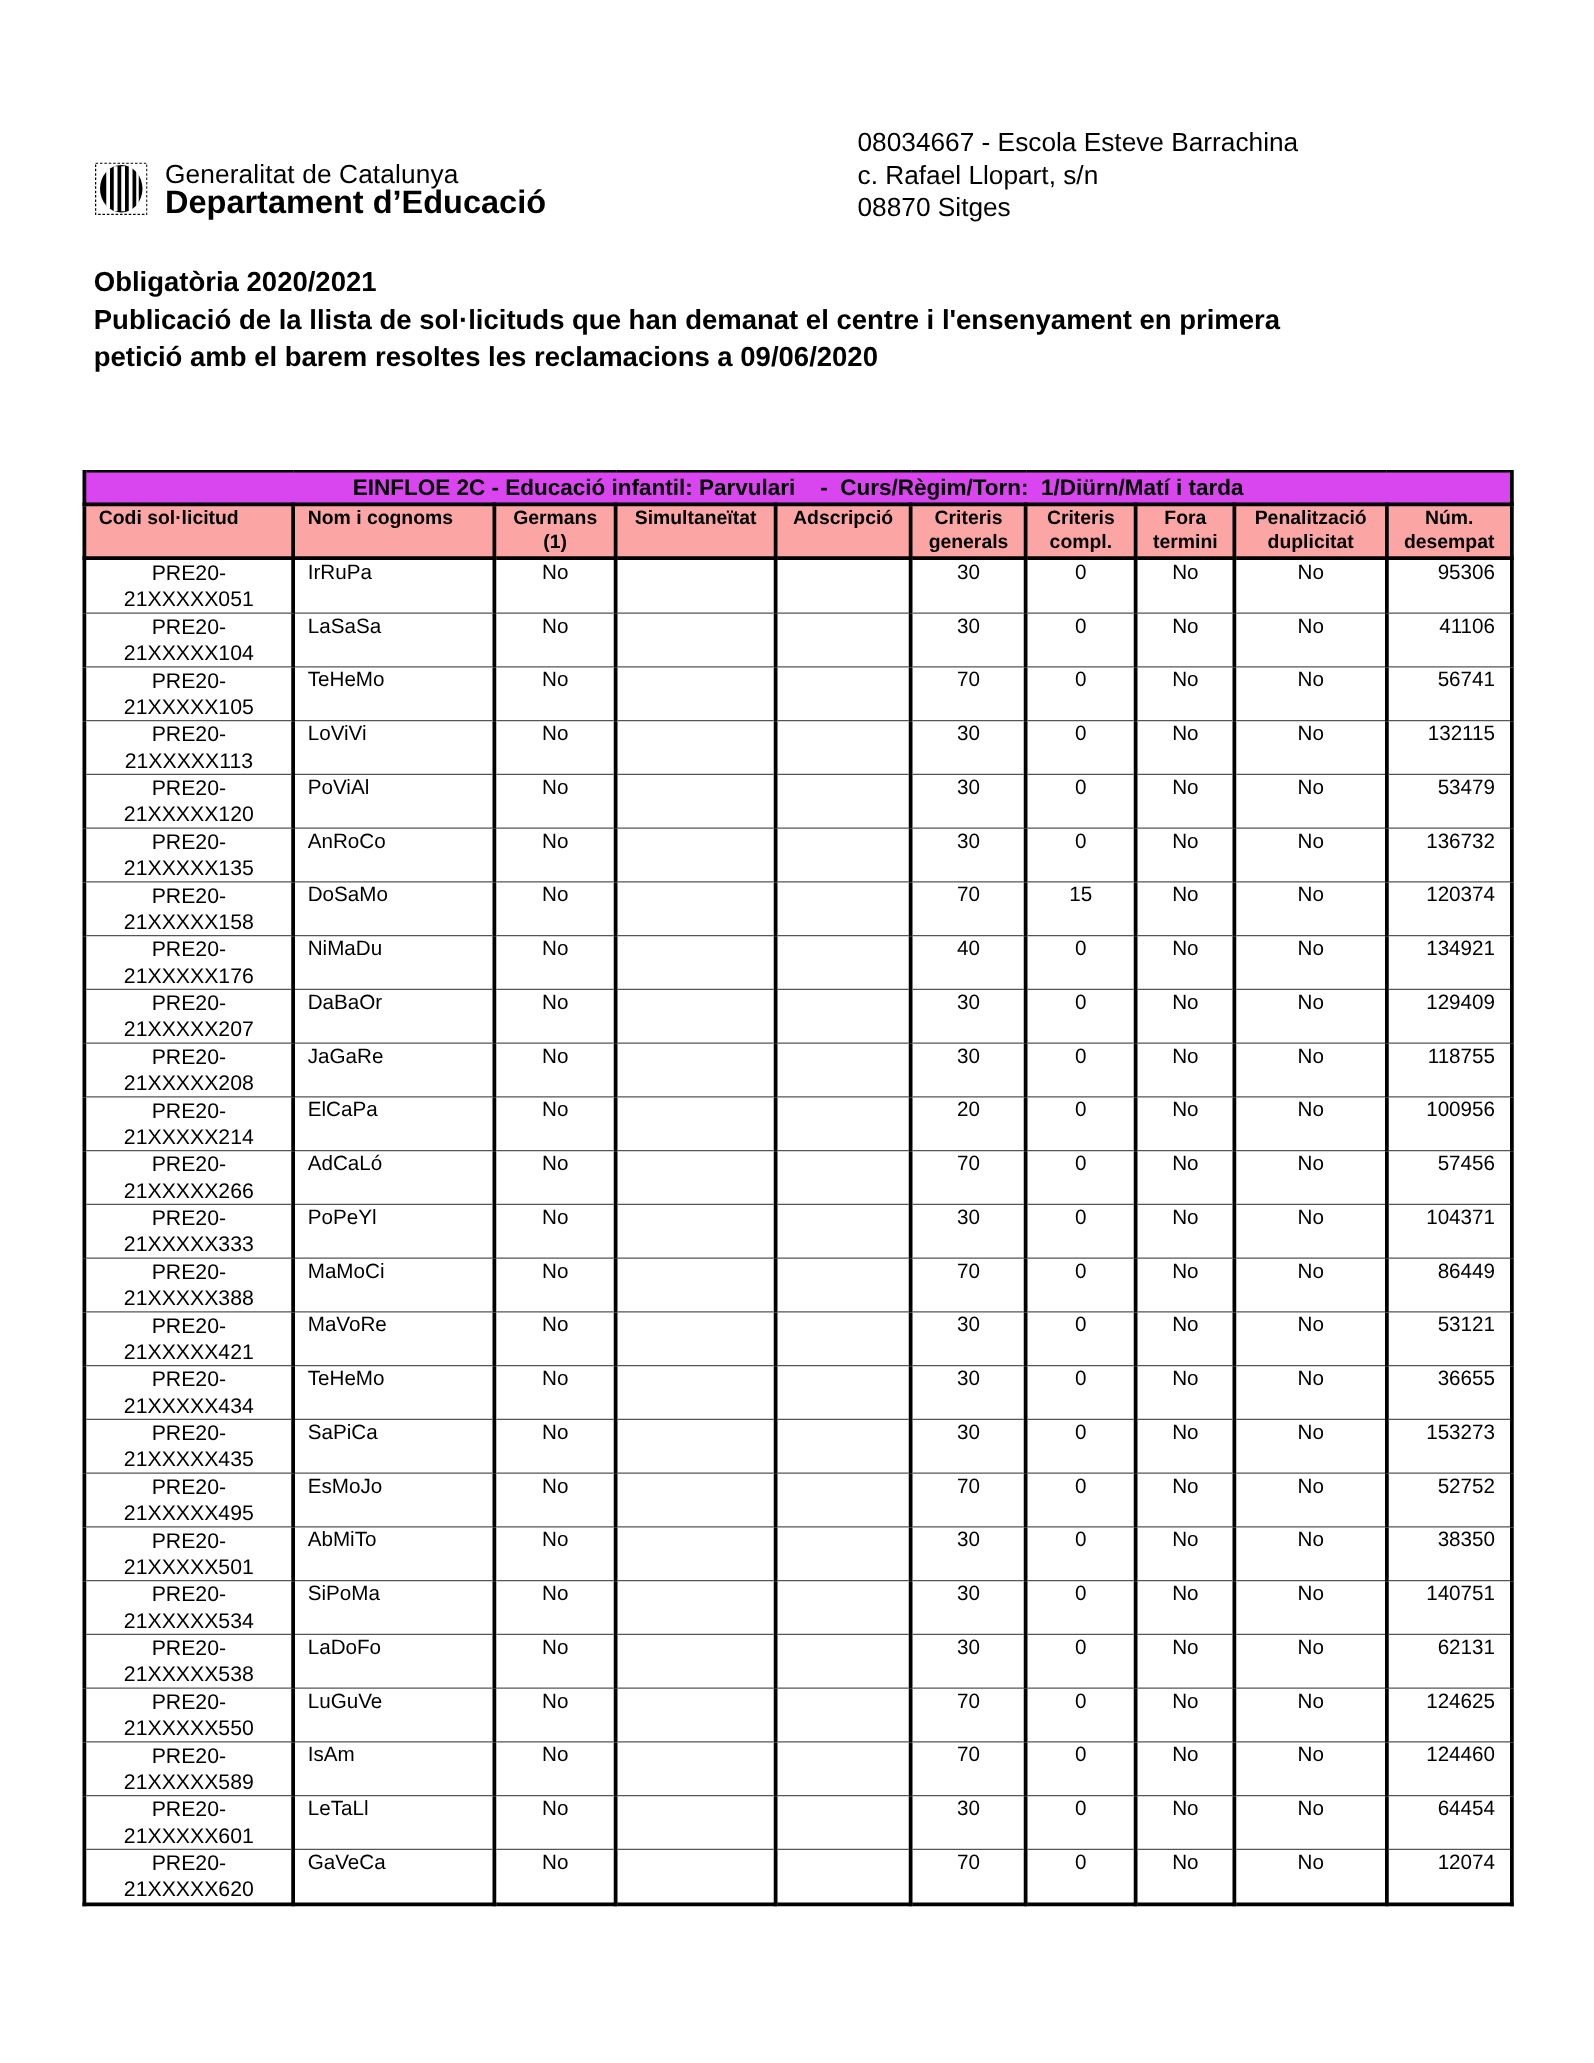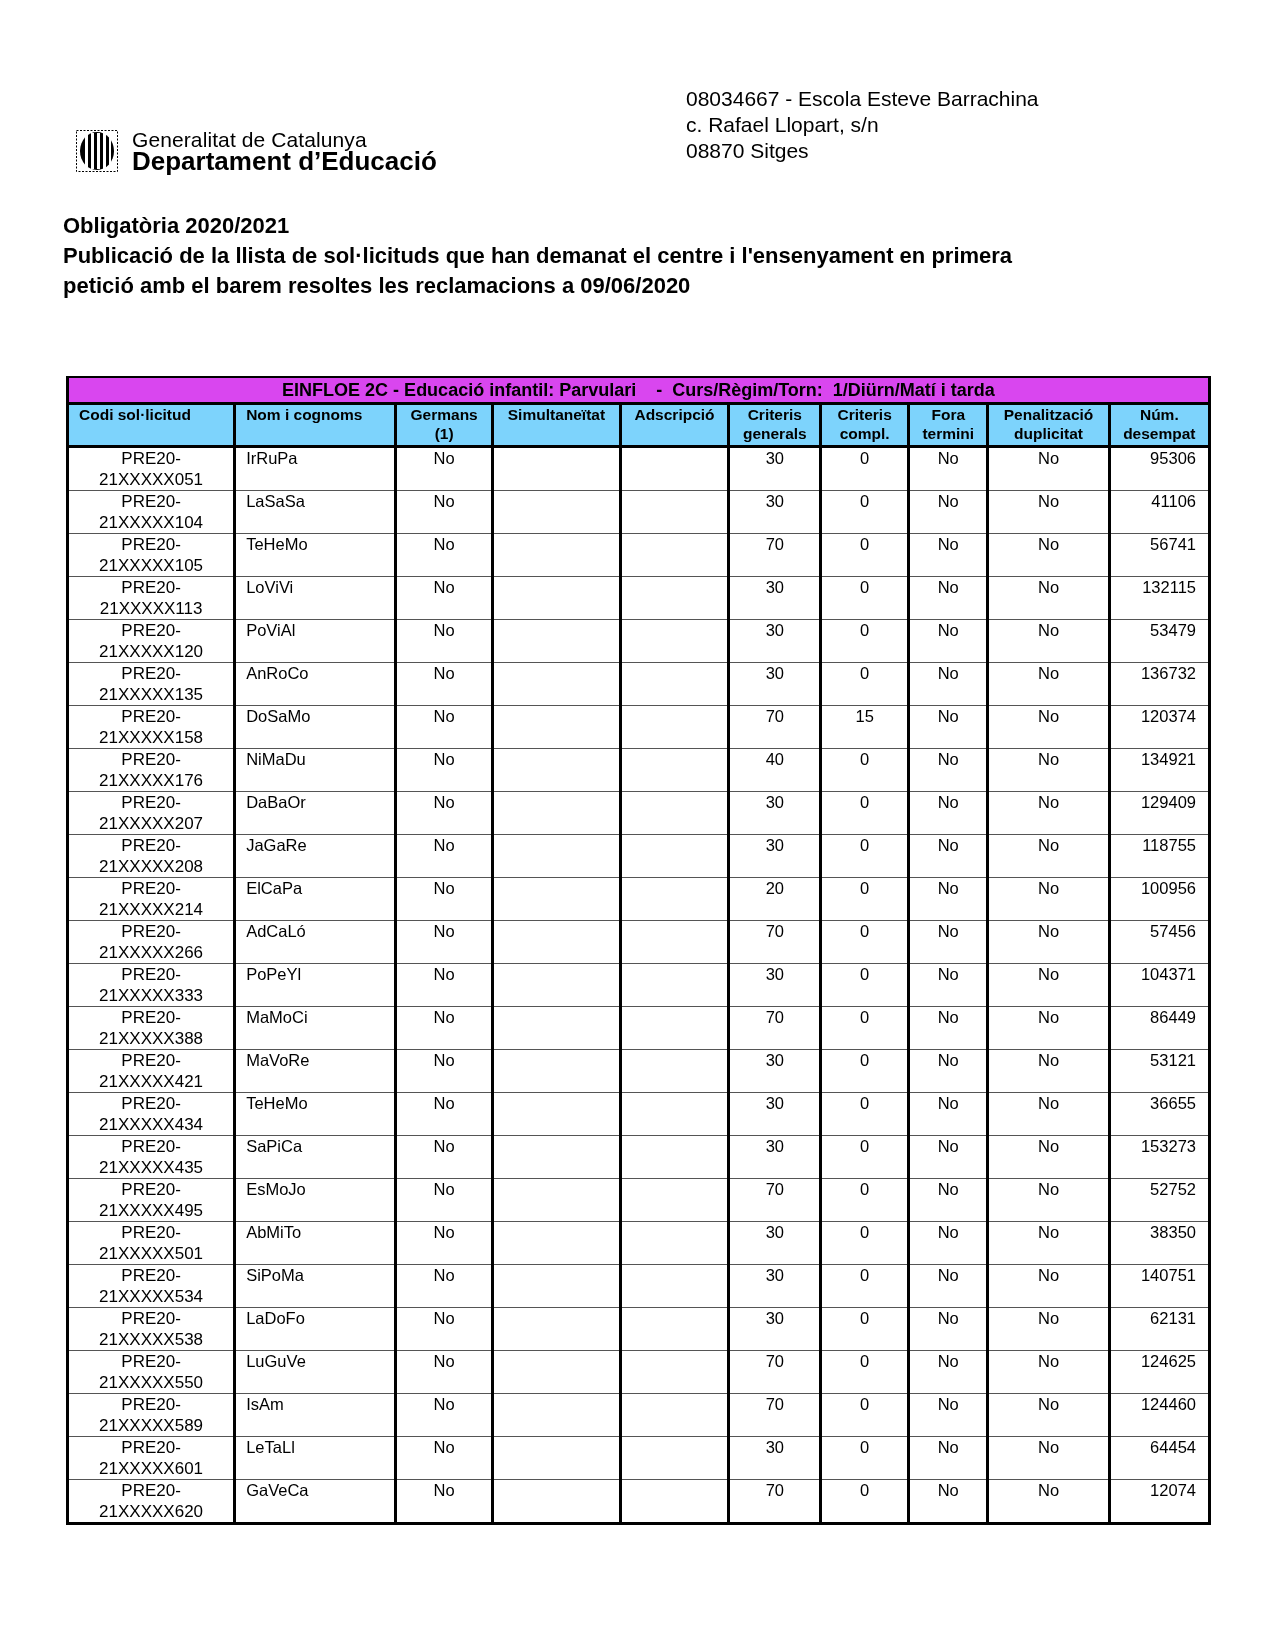--- a/index.html
+++ b/index.html
@@ -2,26 +2,26 @@
 <html><head>
   <meta charset="utf-8">
   <style>
     html, body { margin: 0; padding: 0; background: #ffffff; }
     body { width: 1275px; height: 1650px; position: relative; font-family: "Liberation Sans", sans-serif; color: #000; }
     .logo { position: absolute; left: 76px; top: 129px; display: flex; align-items: flex-end; }
     .logo-mark { width: 42px; height: 42px; position: relative; margin-right: 14px; }
     .logo-mark svg { display: block; }
     .logo-text .l1 { font-size: 21px; line-height: 21px; letter-spacing: 0.1px; }
     .logo-text .l2 { font-size: 26px; line-height: 22px; font-weight: bold; }
-    .school { position: absolute; left: 686px; top: 86px; font-size: 21px; line-height: 26px; }
-    .titles { position: absolute; left: 63px; top: 211px; font-weight: bold; font-size: 22px; line-height: 30px; width: 1120px; }
+    .school { position: absolute; left: 686px; top: 102px; font-size: 21px; line-height: 26px; }
+    .titles { position: absolute; left: 75px; top: 211px; font-weight: bold; font-size: 22px; line-height: 30px; width: 1120px; }
     table { position: absolute; left: 66px; top: 376px; border-collapse: collapse; width: 1145px; table-layout: fixed; font-size: 16.5px; }
     th, td { border-left: 3px solid #000; border-right: 3px solid #000; padding: 0; vertical-align: top; }
     .caption-row th { background: #d946ef; font-size: 18px; font-weight: bold; height: 24px; line-height: 24px; border-top: 2px solid #000; border-bottom: 3px solid #000; border-left: 3px solid #000; border-right: 3px solid #000; }
-    .head-row th { background: #7dd3fc; font-size: 15.5px; font-weight: bold; line-height: 19px; height: 40px; border-bottom: 3px solid #000; text-align: center; }
+    .head-row th { background: #fca5a5; font-size: 15.5px; font-weight: bold; line-height: 19px; height: 40px; border-bottom: 3px solid #000; text-align: center; }
     .head-row th.left { text-align: left; padding-left: 10px; }
     td { height: 42px; line-height: 21px; border-bottom: 1.5px solid #555; text-align: center; }
     td.code { font-size: 17px; }
     td.name { text-align: left; padding-left: 10px; }
     td.num-right { text-align: right; padding-right: 12px; }
     tr:last-child td { border-bottom: 3px solid #000; }
   </style>
 </head>
 <body>
 

